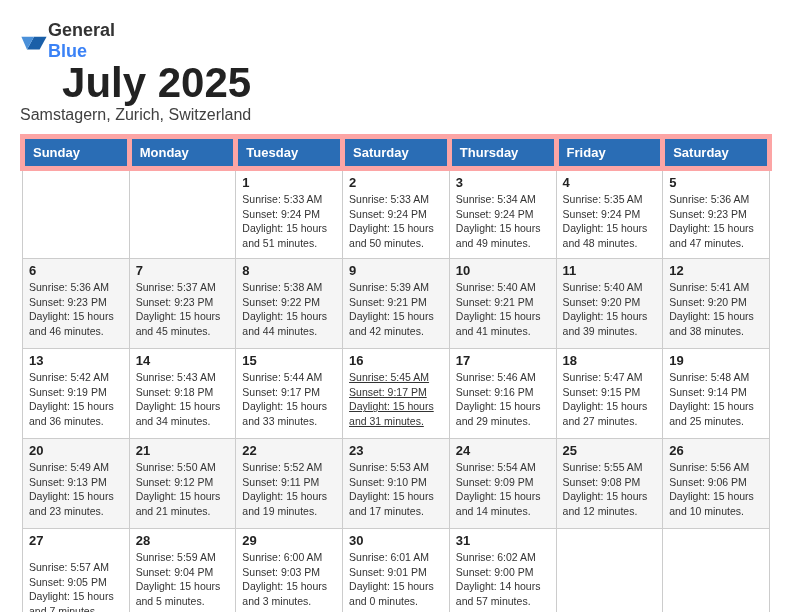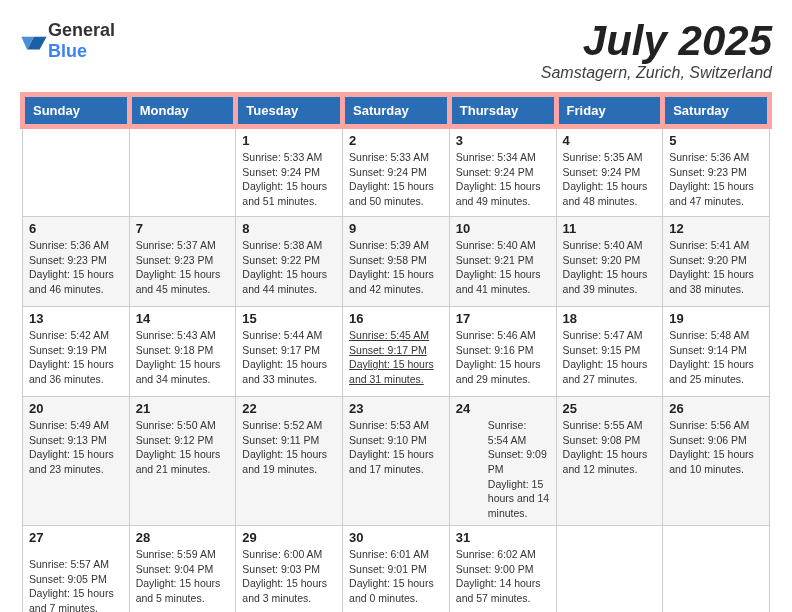--- a/index.html
+++ b/index.html
@@ -8,28 +8,28 @@
       background: #fff;
       width: 792px;
       min-height: 612px;
       padding: 20px;
     }
     .header {
       display: flex;
       justify-content: space-between;
       align-items: flex-start;
       margin-bottom: 10px;
+      flex-direction: column;
     }
     .logo-icon {
       width: 28px;
       height: 28px;
     }
     .title-block {
       text-align: right;
-      font-style: italic;
     }
     .month-title {
       font-size: 42px;
       font-weight: bold;
       color: #222;
       line-height: 1;
     }
     .subtitle {
       font-size: 16px;
       color: #404040;
@@ -169,21 +169,21 @@
         </td>
         <td>
           <div class="day-number">8</div>
           <div class="day-info" style="white-space: pre-line;">Sunrise: 5:38 AM
 Sunset: 9:22 PM
 Daylight: 15 hours and 44 minutes.</div>
         </td>
         <td>
           <div class="day-number">9</div>
           <div class="day-info" style="white-space: pre-line;">Sunrise: 5:39 AM
-Sunset: 9:58 PM
+Sunset: 9:21 PM
 Daylight: 15 hours and 42 minutes.</div>
         </td>
         <td>
           <div class="day-number">10</div>
           <div class="day-info" style="white-space: pre-line;">Sunrise: 5:40 AM
 Sunset: 9:21 PM
 Daylight: 15 hours and 41 minutes.</div>
         </td>
         <td>
           <div class="day-number">11</div>
@@ -262,21 +262,21 @@
 Daylight: 15 hours and 19 minutes.</div>
         </td>
         <td>
           <div class="day-number">23</div>
           <div class="day-info" style="white-space: pre-line;">Sunrise: 5:53 AM
 Sunset: 9:10 PM
 Daylight: 15 hours and 17 minutes.</div>
         </td>
         <td>
           <div class="day-number">24</div>
-          <div class="day-info" style="white-space: pre-line; margin-left: 32px;">Sunrise: 5:54 AM
+          <div class="day-info" style="white-space: pre-line;">Sunrise: 5:54 AM
 Sunset: 9:09 PM
 Daylight: 15 hours and 14 minutes.</div>
         </td>
         <td>
           <div class="day-number">25</div>
           <div class="day-info" style="white-space: pre-line;">Sunrise: 5:55 AM
 Sunset: 9:08 PM
 Daylight: 15 hours and 12 minutes.</div>
         </td>
         <td>

